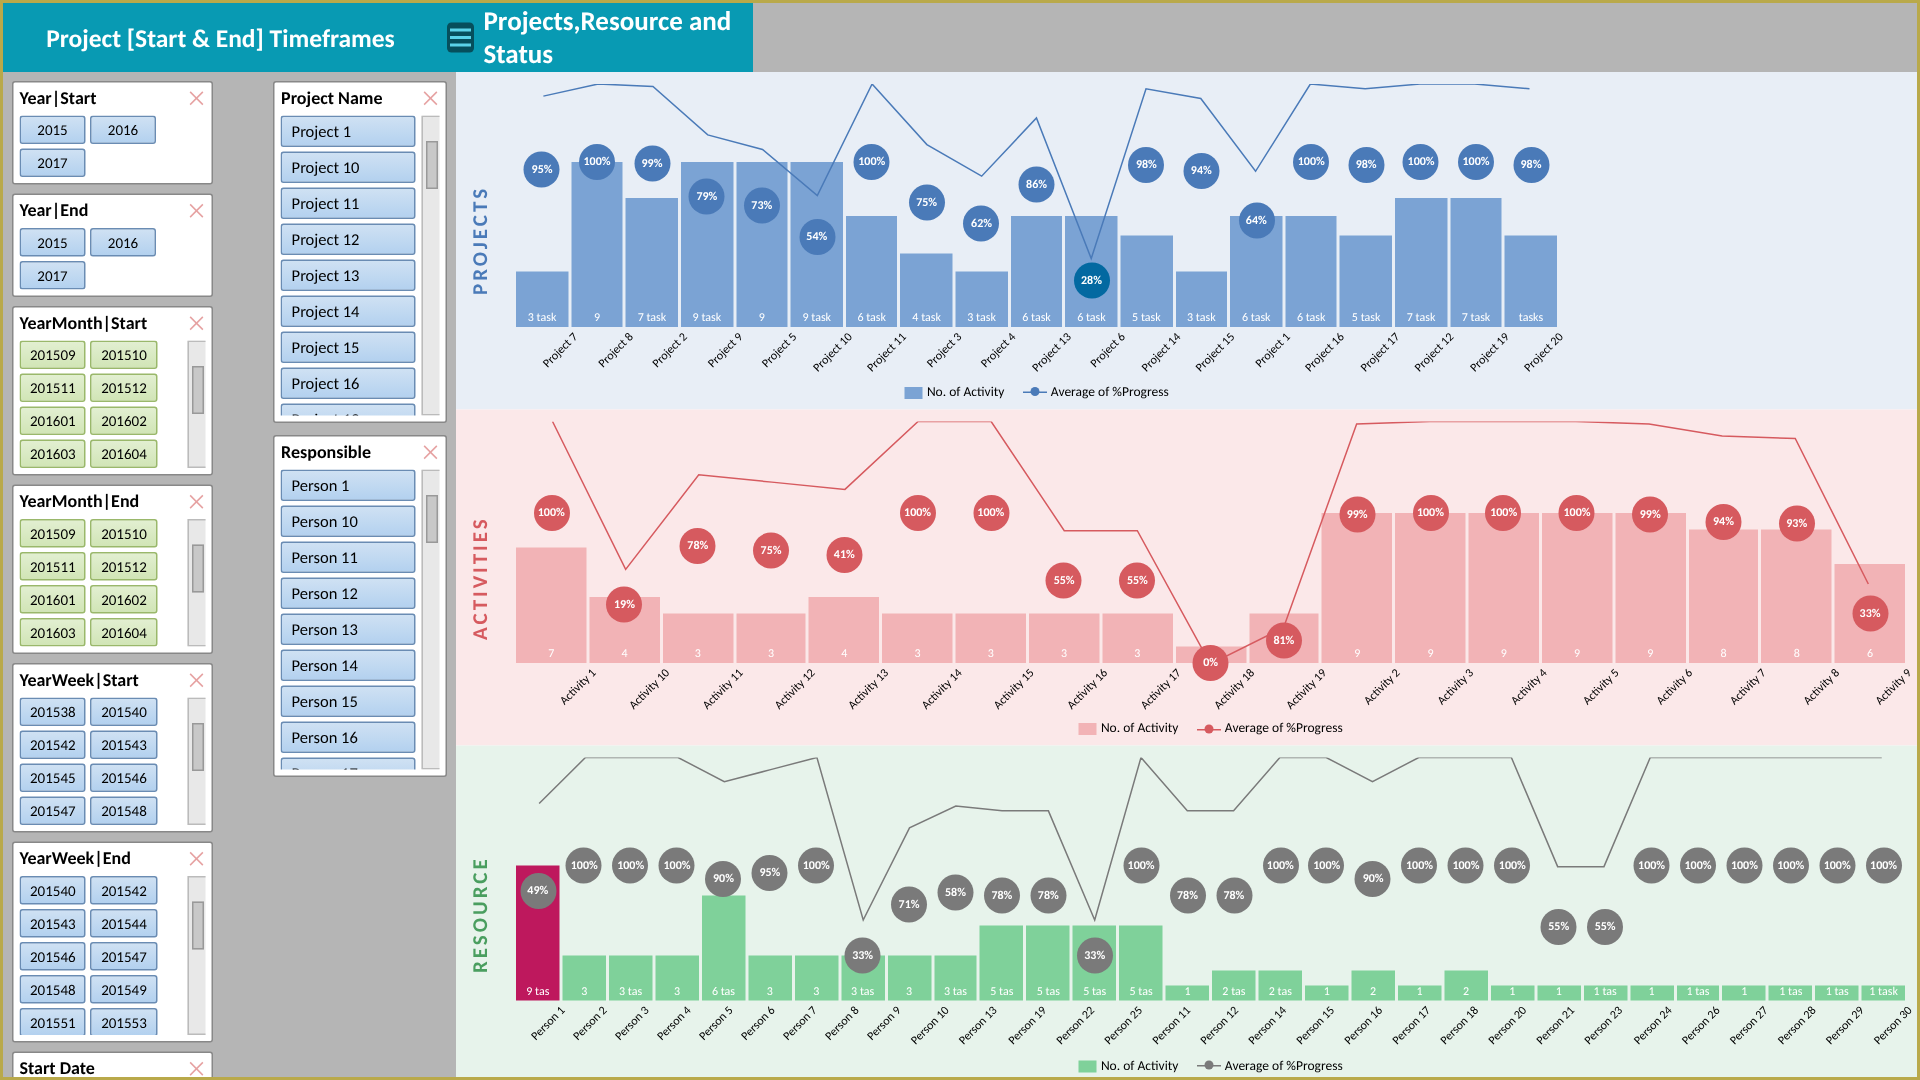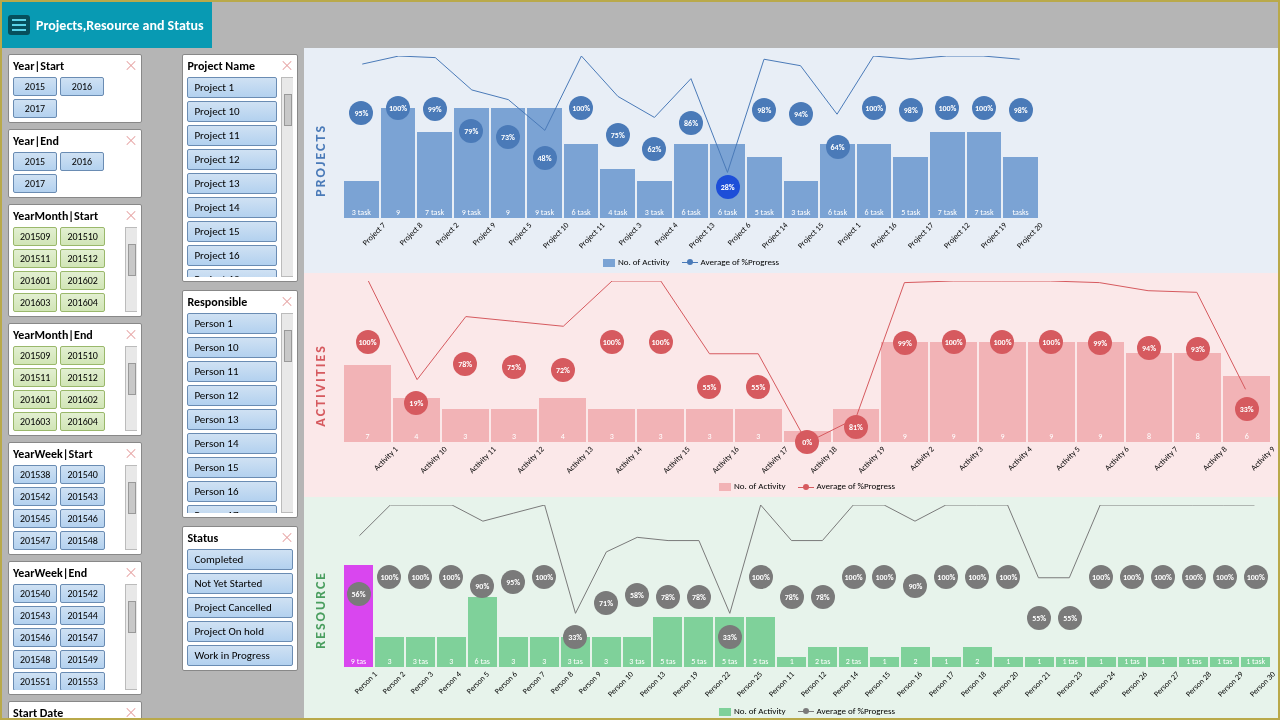--- a/index.html
+++ b/index.html
@@ -1,19 +1,19 @@
 <!DOCTYPE html>
 <html><head>
 <meta charset="utf-8">
 <style>
 *{box-sizing:border-box;margin:0;padding:0;font-family:Calibri,Arial,sans-serif}
 body{background:#b5b5b5;width:1280px;height:720px;overflow:hidden;border:2px solid #b9a94a}
 .top{display:flex;height:46px}
 .top .col1{width:290px;background:#089ab3;color:#fff;display:flex;align-items:center;justify-content:center;font-size:17px;font-weight:bold}
-.top .col2{width:210px;background:#089ab3;color:#fff;display:flex;align-items:center;font-size:14px;font-weight:bold;gap:6px;padding-left:6px}
+.top .col2{width:210px;background:#089ab3;color:#fff;display:flex;align-items:center;font-size:18px;font-weight:bold;gap:6px;padding-left:6px}
 .top .col3{flex:1;background:#089ab3;color:#fff;display:flex;align-items:center;gap:16px;padding-left:6px;position:relative}
 .hamb{width:22px;height:20px;background:#064f5c;border-radius:3px;display:flex;flex-direction:column;justify-content:center;gap:3px;align-items:center;cursor:pointer}
 .hamb span{width:14px;height:2px;background:#5ad3e8}
 .logo{font-size:24px;font-weight:bold;color:#fff;margin-left:4px}
 .title{font-size:26px;color:#bce9f1;font-weight:bold}
 .refresh{position:absolute;right:70px;display:flex;align-items:center;gap:8px;cursor:pointer}
 .refresh .ic{width:20px;height:20px;border:2px solid #fff;border-radius:50%;border-left-color:transparent;transform:rotate(-45deg)}
 .home{position:absolute;right:4px;top:-2px;background:#555;color:#fff;padding:2px 10px;font-size:12px;cursor:pointer}
 .body{display:flex;height:674px}
 .left{width:290px;background:#b5b5b5;padding:6px;display:flex;flex-wrap:wrap;gap:6px;align-content:flex-start}
@@ -64,20 +64,21 @@
 .donut-center{position:absolute;top:50%;left:50%;transform:translate(-50%,-50%);font-size:26px;font-weight:bold;color:#3fa6c9}
 .dn-lbl{position:absolute;font-size:9px;color:#555}
 svg.line-overlay{position:absolute;top:0;left:0;width:100%;height:100%;z-index:2;pointer-events:none}
 .xaxis{height:36px;display:flex}
 .xaxis .bar-col{flex:1;position:relative;height:36px}
 </style>
 </head>
 <body>
 
 <div class="top">
+  <div class="col1">Project [Start &amp; End] Timeframes</div>
   <div class="col2">
     <div class="hamb">
         <span></span>
         <span></span>
         <span></span>
       </div>
     <span>Projects,Resource and Status</span>
   </div>
 </div>
 
@@ -210,33 +211,20 @@
           <div class="row-item">Person 1</div>
           <div class="row-item">Person 10</div>
           <div class="row-item">Person 11</div>
           <div class="row-item">Person 12</div>
           <div class="row-item">Person 13</div>
           <div class="row-item">Person 14</div>
           <div class="row-item">Person 15</div>
           <div class="row-item">Person 16</div>
           <div class="row-item">Person 17</div>
           <div class="scroll"></div>
-        </div>
-      </div>
-      <div class="slicer full" style="--mh: 120px;">
-        <div class="slicer-h">
-          <span>Status</span>
-          <span class="clr"></span>
-        </div>
-        <div class="slicer-body list" style="position: relative;">
-          <div class="row-item">Completed</div>
-          <div class="row-item">Not Yet Started</div>
-          <div class="row-item">Project Cancelled</div>
-          <div class="row-item">Project On hold</div>
-          <div class="row-item">Work in Progress</div>
         </div>
       </div>
     </div>
   <div class="right">
     <div class="side-panel">
       <div class="status-leg">
         <h4>- Activities - By Status</h4>
         <div id="status-items">
             <div>
               <span class="sq" style="background:#4a7ab8"></span>
@@ -308,21 +296,21 @@
               <div class="bar-col">
                 <div class="bar" style="height: 110px; background: rgb(123, 163, 212);">
                   <span>9</span>
                 </div>
                 <div class="dot" style="background: rgb(74, 122, 184); left: 50%; transform: translateX(-50%); bottom: 68.3px;">73%</div>
               </div>
               <div class="bar-col">
                 <div class="bar" style="height: 110px; background: rgb(123, 163, 212);">
                   <span>9 task</span>
                 </div>
-                <div class="dot" style="background: rgb(74, 122, 184); left: 50%; transform: translateX(-50%); bottom: 47.4px;">48%</div>
+                <div class="dot" style="background: rgb(74, 122, 184); left: 50%; transform: translateX(-50%); bottom: 47.4px;">54%</div>
               </div>
               <div class="bar-col">
                 <div class="bar" style="height: 73.3333px; background: rgb(123, 163, 212);">
                   <span>6 task</span>
                 </div>
                 <div class="dot" style="background: rgb(74, 122, 184); left: 50%; transform: translateX(-50%); bottom: 98px;">100%</div>
               </div>
               <div class="bar-col">
                 <div class="bar" style="height: 48.8889px; background: rgb(123, 163, 212);">
                   <span>4 task</span>
@@ -338,21 +326,21 @@
               <div class="bar-col">
                 <div class="bar" style="height: 73.3333px; background: rgb(123, 163, 212);">
                   <span>6 task</span>
                 </div>
                 <div class="dot" style="background: rgb(74, 122, 184); left: 50%; transform: translateX(-50%); bottom: 82.6px;">86%</div>
               </div>
               <div class="bar-col">
                 <div class="bar" style="height: 73.3333px; background: rgb(123, 163, 212);">
                   <span>6 task</span>
                 </div>
-                <div class="dot" style="background: #1d4ed8; left: 50%; transform: translateX(-50%); bottom: 18.8px;">28%</div>
+                <div class="dot" style="background: #0369a1; left: 50%; transform: translateX(-50%); bottom: 18.8px;">28%</div>
               </div>
               <div class="bar-col">
                 <div class="bar" style="height: 61.1111px; background: rgb(123, 163, 212);">
                   <span>5 task</span>
                 </div>
                 <div class="dot" style="background: rgb(74, 122, 184); left: 50%; transform: translateX(-50%); bottom: 95.8px;">98%</div>
               </div>
               <div class="bar-col">
                 <div class="bar" style="height: 36.6667px; background: rgb(123, 163, 212);">
                   <span>3 task</span>
@@ -489,21 +477,21 @@
               <div class="bar-col">
                 <div class="bar" style="height: 33.3333px; background: rgb(242, 179, 182);">
                   <span>3</span>
                 </div>
                 <div class="dot" style="background: rgb(214, 90, 95); left: 50%; transform: translateX(-50%); bottom: 63px;">75%</div>
               </div>
               <div class="bar-col">
                 <div class="bar" style="height: 44.4444px; background: rgb(242, 179, 182);">
                   <span>4</span>
                 </div>
-                <div class="dot" style="background: rgb(214, 90, 95); left: 50%; transform: translateX(-50%); bottom: 60px;">72%</div>
+                <div class="dot" style="background: rgb(214, 90, 95); left: 50%; transform: translateX(-50%); bottom: 60px;">41%</div>
               </div>
               <div class="bar-col">
                 <div class="bar" style="height: 33.3333px; background: rgb(242, 179, 182);">
                   <span>3</span>
                 </div>
                 <div class="dot" style="background: rgb(214, 90, 95); left: 50%; transform: translateX(-50%); bottom: 88px;">100%</div>
               </div>
               <div class="bar-col">
                 <div class="bar" style="height: 33.3333px; background: rgb(242, 179, 182);">
                   <span>3</span>
@@ -649,24 +637,24 @@
               <span><span class="lg-box" style="background:#f2b3b6"></span>No. of Activity</span>
   <span><span class="lg-line" style="background:#d65a5f"><style>.lg-line::after{background:inherit}</style></span>Average of %Progress</span>
             </div>
           </div>
         </div>
         <div class="chart-row green">
           <div class="vlabel green">RESOURCE</div>
           <div class="chart-area">
             <div class="bars">
               <div class="bar-col">
-                <div class="bar" style="height: 102px; background: #d946ef;">
+                <div class="bar" style="height: 90px; background: #be185d;">
                   <span>9 tas</span>
                 </div>
-                <div class="dot" style="background: rgb(122, 122, 122); left: 50%; transform: translateX(-50%); bottom: 60.9px;">56%</div>
+                <div class="dot" style="background: rgb(122, 122, 122); left: 50%; transform: translateX(-50%); bottom: 60.9px;">49%</div>
               </div>
               <div class="bar-col">
                 <div class="bar" style="height: 30px; background: rgb(127, 209, 154);">
                   <span>3</span>
                 </div>
                 <div class="dot" style="background: rgb(122, 122, 122); left: 50%; transform: translateX(-50%); bottom: 78px;">100%</div>
               </div>
               <div class="bar-col">
                 <div class="bar" style="height: 30px; background: rgb(127, 209, 154);">
                   <span>3 tas</span>

